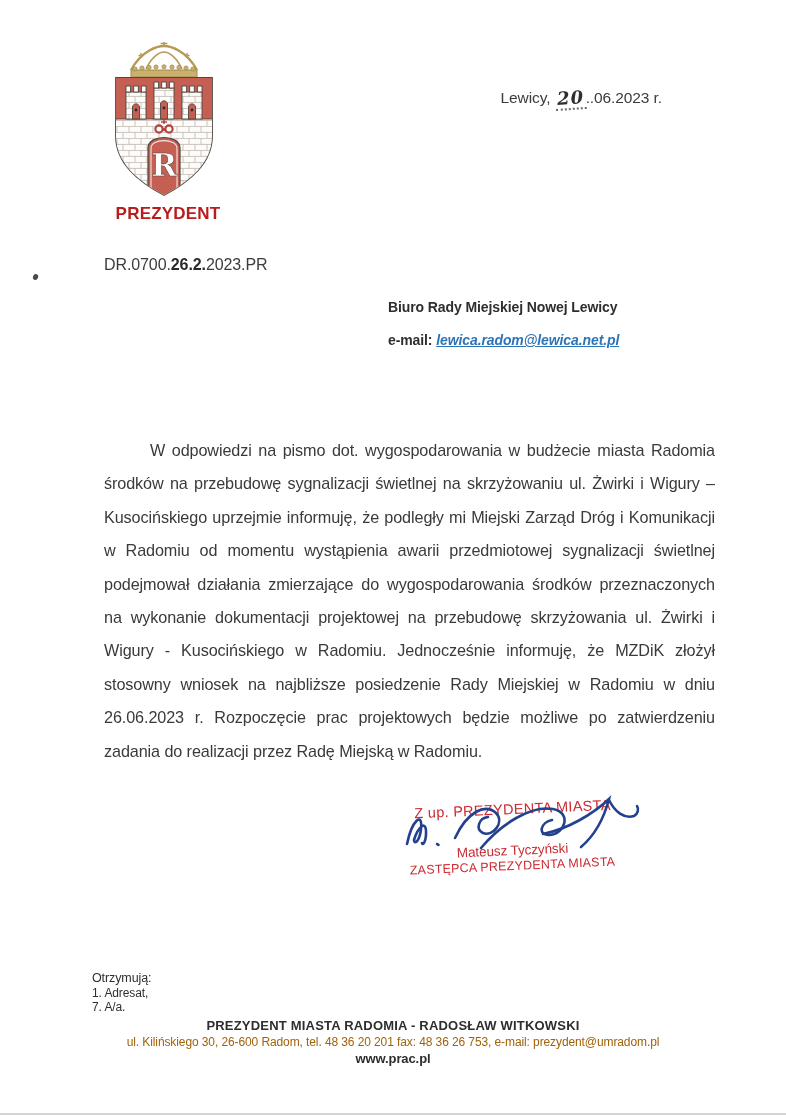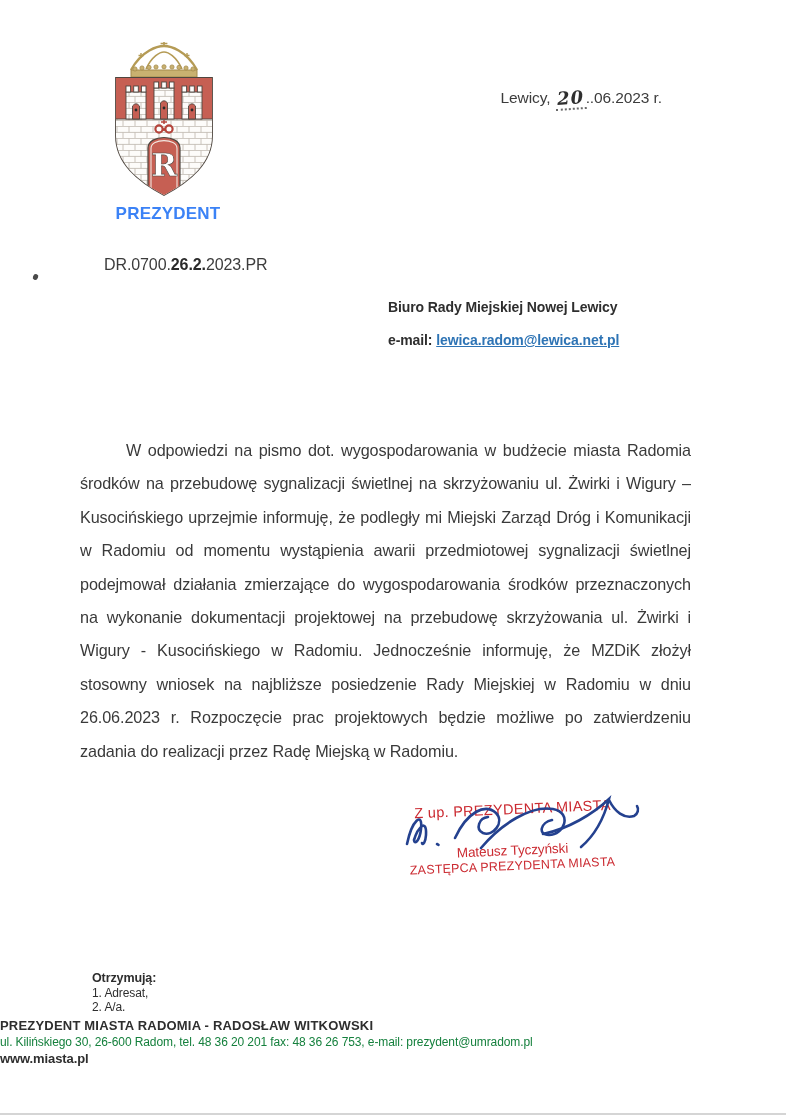--- a/index.html
+++ b/index.html
@@ -12,45 +12,45 @@
   .date-line{position:absolute;top:86px;right:124px;font-size:15.5px;color:#3c3c3c;white-space:nowrap;}
   .hand-day{
     display:inline-block;font-family:"DejaVu Serif",serif;font-style:italic;font-weight:bold;
     font-size:18px;transform:rotate(-4deg) translateY(1px);letter-spacing:1px;
     border-bottom:2px dotted #6a6a6a;padding:0 2px;color:#2f2f2f;
   }
   
   .crest{position:absolute;left:114px;top:42px;width:100px;height:155px;}
   
   .org-title{position:absolute;left:48px;top:201px;width:240px;text-align:center;
-    font-weight:bold;font-size:17px;color:#3b82f6;line-height:26px;letter-spacing:0.2px;}
+    font-weight:bold;font-size:17px;color:#b91c1c;line-height:26px;letter-spacing:0.2px;}
   
   .refnum{position:absolute;left:104px;top:256px;font-size:16px;color:#3c3c3c;}
   .refnum b{color:#2a2a2a;}
   .ink-speck{position:absolute;left:33px;top:274px;width:5px;height:6px;background:#4a4a4a;border-radius:60% 40% 55% 45%;transform:rotate(20deg);}
   
   .recipient{position:absolute;left:388px;top:291px;font-size:14px;font-weight:bold;color:#2e2e2e;line-height:33px;}
-  .recipient a{color:#2e74b5;text-decoration:underline;}
+  .recipient a{color:#2e74b5;text-decoration:underline;font-style:italic;}
   
   .body-par{
-    position:absolute;left:80px;top:434px;width:611px;
+    position:absolute;left:104px;top:434px;width:611px;
     font-size:16.2px;line-height:33.4px;text-align:justify;text-indent:46px;color:#3a3a3a;
   }
   .sig-red{position:absolute;left:400px;width:225px;text-align:center;color:#cb2a31;transform:rotate(-2.5deg);}
   .sig-l1{top:801px;font-size:14.5px;letter-spacing:0.3px;}
   .sig-l2{top:843px;font-size:13.5px;}
   .sig-l3{top:859px;font-size:12.5px;letter-spacing:0.2px;}
   .sig-svg{position:absolute;left:393px;top:788px;width:250px;height:80px;}
   
   .dist{position:absolute;left:92px;top:971px;font-size:12px;line-height:14.5px;color:#2e2e2e;}
-  .dist .h{font-weight:bold;font-size:12.5px;}
+  .dist .h{font-weight:normal;font-size:12.5px;}
   
-  .footer{position:absolute;left:0;top:1018px;width:786px;color:#2e2e2e;}
+  .footer{position:absolute;left:0;top:1018px;width:786px;text-align:center;color:#2e2e2e;}
   .footer .f1{font-weight:bold;font-size:13px;letter-spacing:0.2px;}
-  .footer .f2{font-size:12px;margin-top:2px;color:#15803d;}
+  .footer .f2{font-size:12px;margin-top:2px;color:#a16207;}
   .footer .f3{font-weight:bold;font-size:13px;margin-top:2px;}
   .scan-edge{position:absolute;left:0;bottom:0;width:786px;height:2px;background:#d5d5d5;}
 </style>
 </head>
 <body>
 
 <div class="page">
 
   <div class="date-line"><span>Lewicy,</span>&nbsp;<span class="hand-day">20</span><span>..06.2023 r.</span></div>
 
@@ -155,23 +155,23 @@
       <path d="M62,50 C74,24 92,15 103,25 C112,34 100,49 90,45 C82,41 86,30 95,29"></path>
       <path d="M88,60 C108,36 138,17 160,21 C180,25 171,47 156,47 C144,47 148,34 159,32"></path>
       <path d="M150,46 C175,41 200,26 216,11 C211,30 201,48 188,59"></path>
       <path d="M216,12 C222,24 231,31 241,28 C245,26 246,21 244,18"></path>
     </g>
   </svg>
 
   <div class="dist">
     <div class="h">Otrzymują:</div>
     <div>1. Adresat,</div>
-    <div>2. A/a.</div>
+    <div>7. A/a.</div>
   </div>
 
   <div class="footer">
     <div class="f1">PREZYDENT MIASTA RADOMIA - RADOSŁAW WITKOWSKI</div>
     <div class="f2">ul. Kilińskiego 30, 26-600 Radom, tel. 48 36 20 201 fax: 48 36 26 753, e-mail: prezydent@umradom.pl</div>
-    <div class="f3">www.miasta.pl</div>
+    <div class="f3">www.prac.pl</div>
   </div>
 
   <div class="scan-edge"></div>
 </div>
 
 </body></html>

